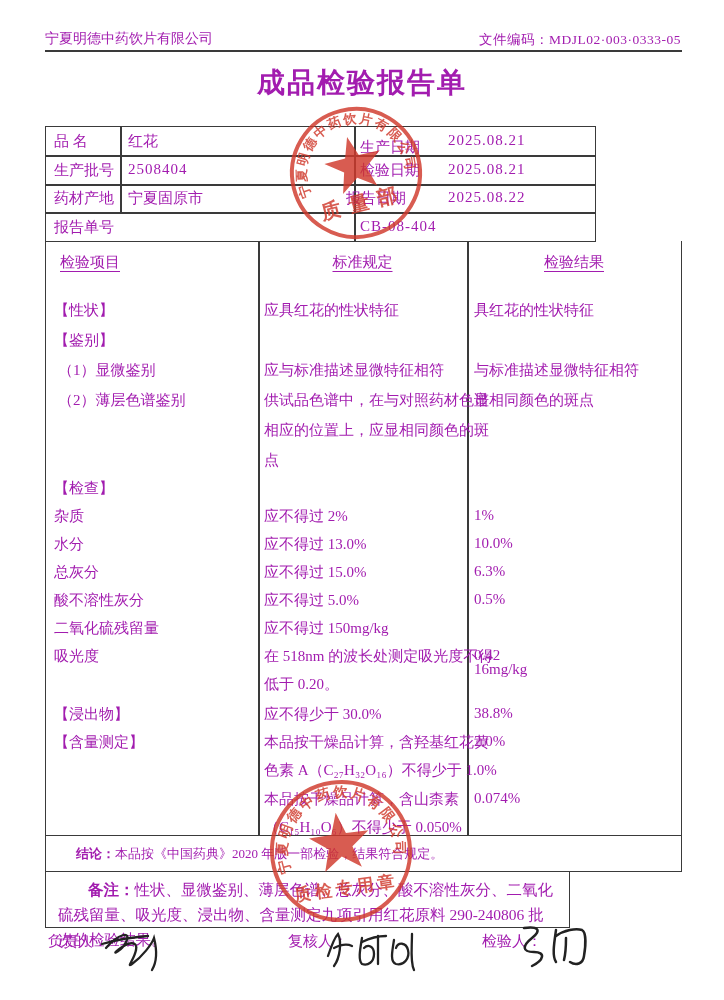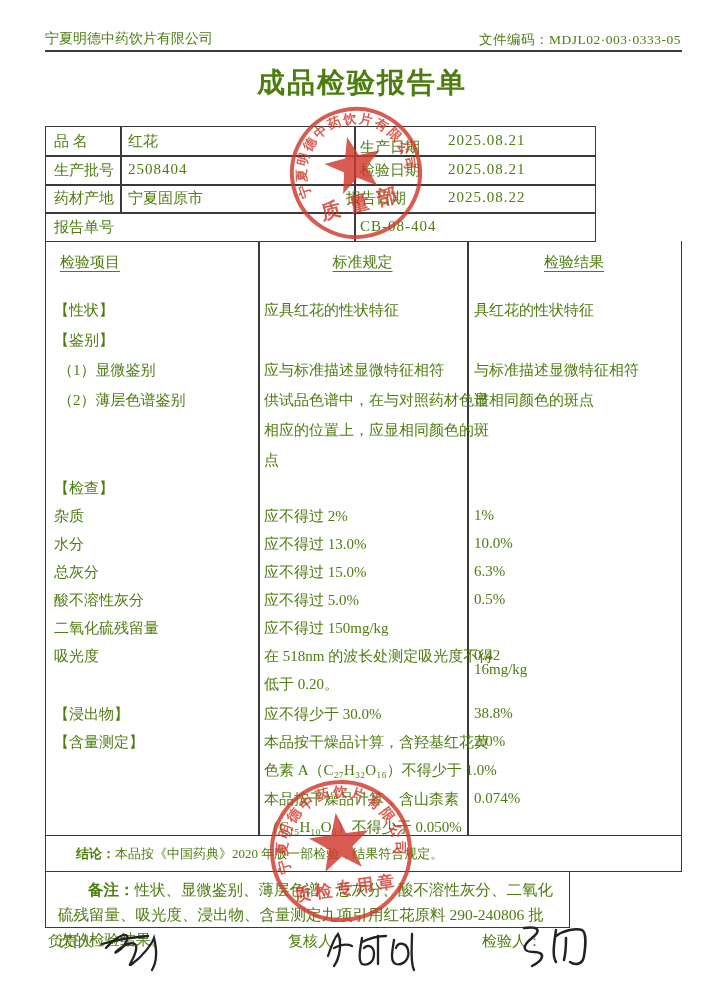--- a/index.html
+++ b/index.html
@@ -1,18 +1,18 @@
 <!DOCTYPE html>
 <html><head>
 <meta charset="utf-8">
 <style>
   html,body{margin:0;padding:0;background:#888;}
   .page{
     position:relative; width:724px; height:1000px; background:#ffffff;
-    font-family:"Liberation Serif","DejaVu Serif",serif; color:#4d7c0f;
+    font-family:"Liberation Serif","DejaVu Serif",serif; color:#a21caf;
     overflow:hidden; margin:0 auto;
   }
   .abs{position:absolute;}
   .pre{white-space:pre;}
   .nowrap{white-space:nowrap;}
   .hline{position:absolute; background:#3a3a3a; height:1.5px;}
   .vline{position:absolute; background:#3a3a3a; width:1.5px;}
   .header-company{left:45px; top:30px; font-size:14px;}
   .header-code{top:31px; right:43px; font-size:13.5px; letter-spacing:.5px;}
   .title{left:0; top:64px; width:100%; text-align:center; font-size:28px; font-weight:bold; letter-spacing:2px;}

